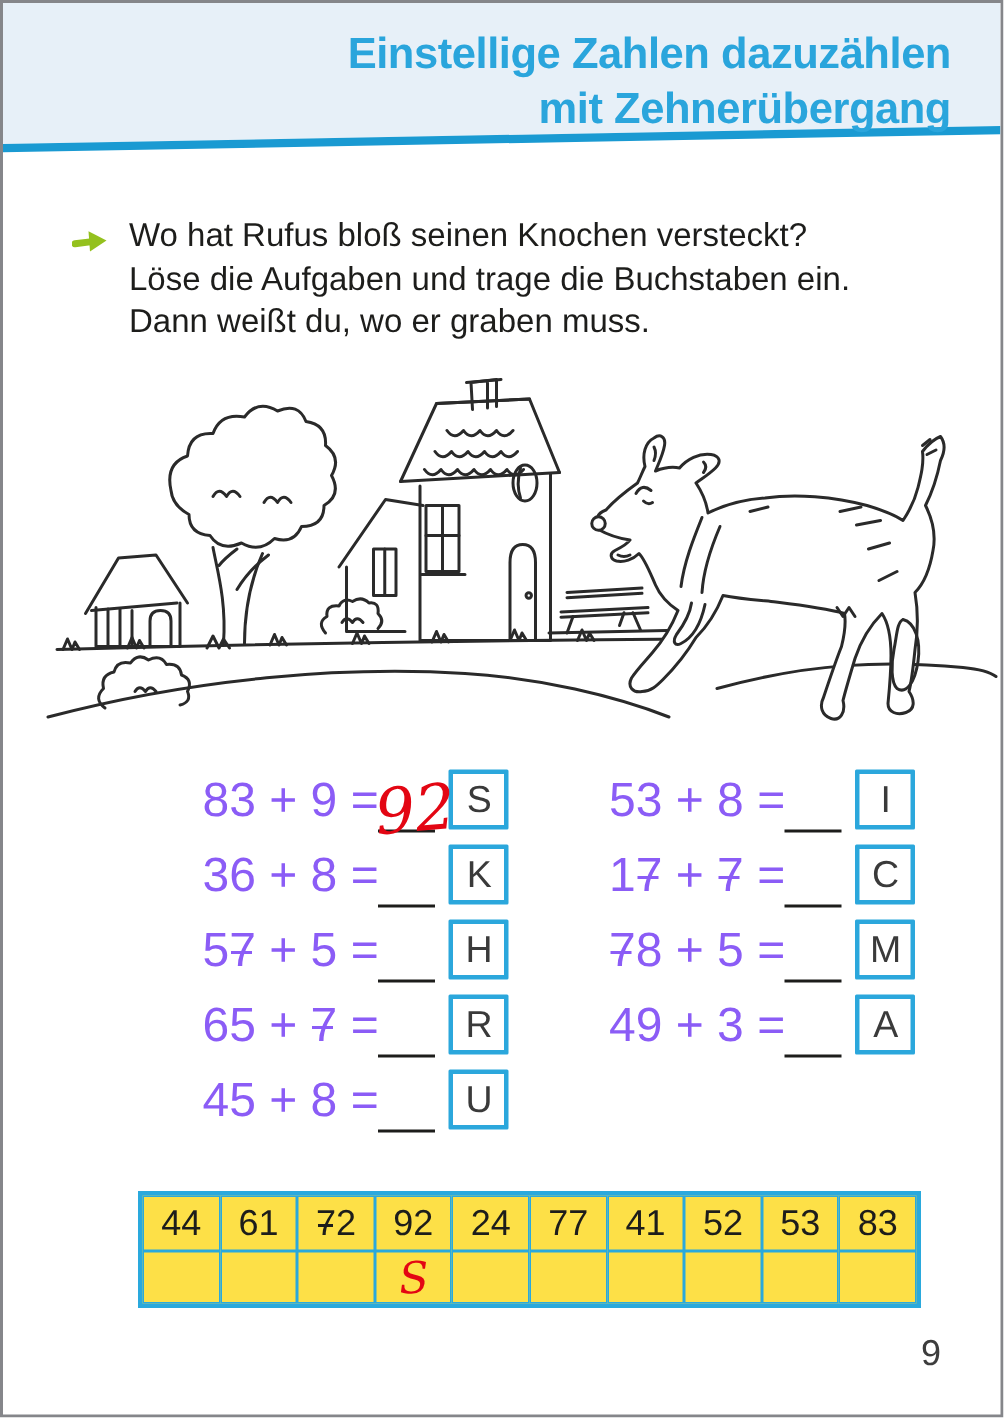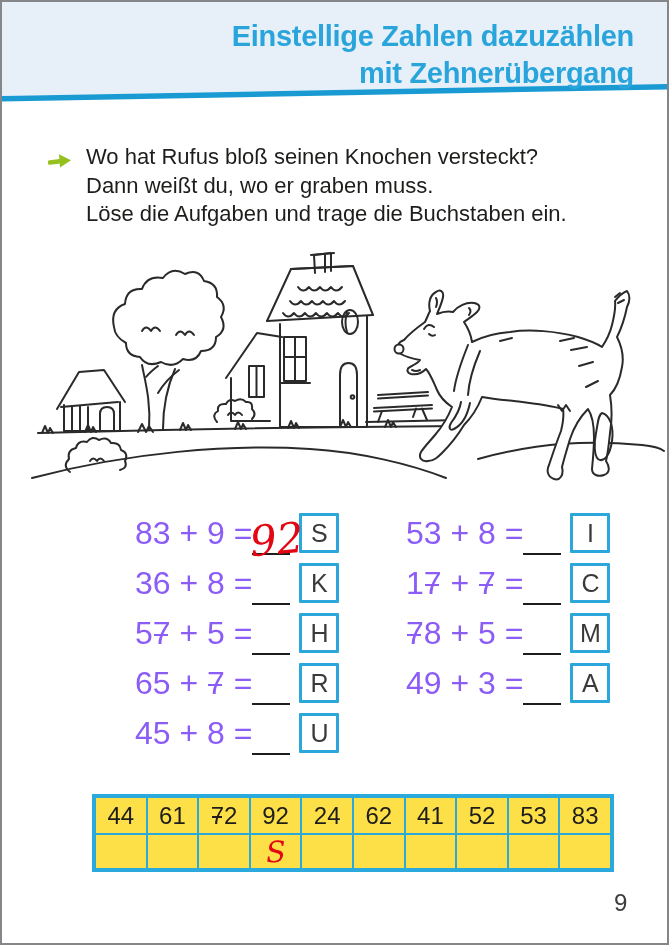--- a/index.html
+++ b/index.html
@@ -81,22 +81,22 @@
   </div>
 
   <span class="arrow-wrap">
     <svg width="25" height="18" viewBox="0 0 25 18">
       <path d="M2,10.5 L12,9.2" stroke="#94c11e" stroke-width="4.6" fill="none" stroke-linecap="round"></path>
       <polygon points="11,2.2 23,8.3 12,15.6" fill="#94c11e"></polygon>
     </svg>
   </span>
   <div class="instructions">
     <div>Wo hat Rufus bloß seinen Knochen versteckt?</div>
+    <div>Löse die Aufgaben und trage die Buchstaben ein.</div>
     <div>Dann weißt du, wo er graben muss.</div>
-    <div>Löse die Aufgaben und trage die Buchstaben ein.</div>
   </div>
 
   <svg class="scene" width="636" height="252" viewBox="0 0 636 252" fill="none" stroke="#2a2a2a" stroke-width="2" stroke-linecap="round" stroke-linejoin="round">
 
     <g>
       <path d="M8,188 C120,185 260,182 430,181"></path>
       <path d="M12,188 l3,-7 3,7 2,-5 3,5"></path>
       <path d="M55,187 l3,-7 3,7 2,-5 3,5"></path>
       <path d="M150,185 l3,-7 3,7 2,-5 3,5"></path>
       <path d="M205,184 l3,-7 3,7 2,-5 3,5"></path>
@@ -293,21 +293,21 @@
         </span>
     </div>
   </div>
 
   <div class="sol-table">
     <div class="sol-cell">44</div>
     <div class="sol-cell">61</div>
     <div class="sol-cell"><span class="c7">7</span>2</div>
     <div class="sol-cell">92</div>
     <div class="sol-cell">24</div>
-    <div class="sol-cell">62</div>
+    <div class="sol-cell">77</div>
     <div class="sol-cell">41</div>
     <div class="sol-cell">52</div>
     <div class="sol-cell">53</div>
     <div class="sol-cell">83</div>
     <div class="sol-cell">
         <span class="sol-letter"></span>
       </div>
     <div class="sol-cell">
         <span class="sol-letter"></span>
       </div>

